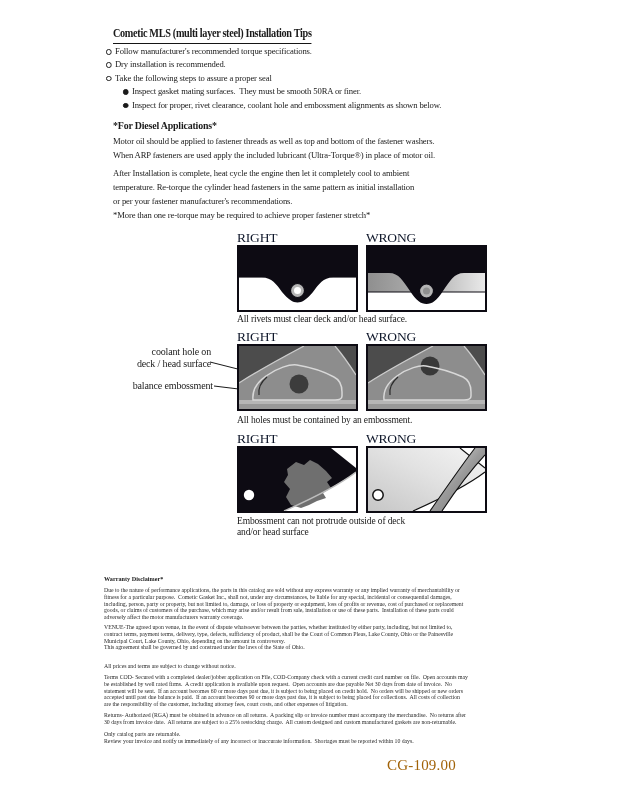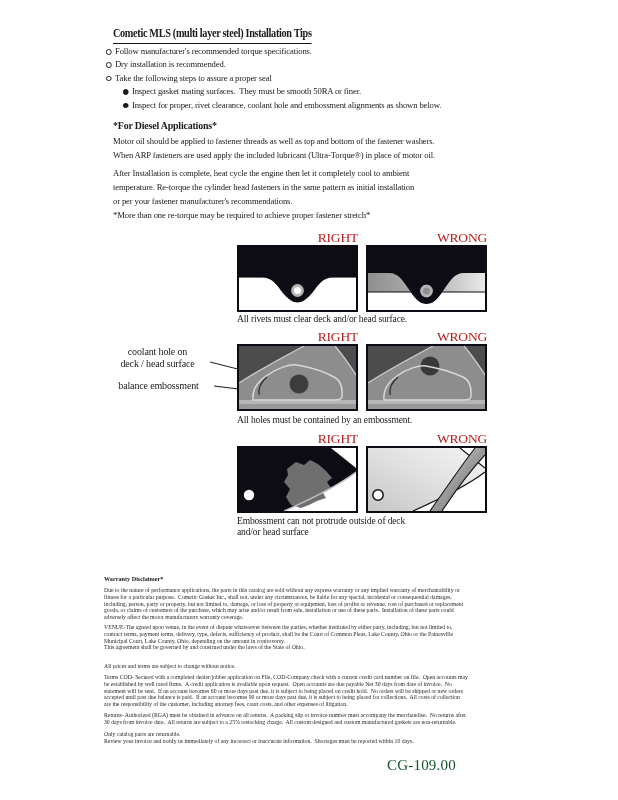--- a/index.html
+++ b/index.html
@@ -15,28 +15,28 @@
     transform:scaleX(.82);transform-origin:left top;
     border-bottom:1.5px solid #151515;padding-bottom:2px;display:inline-block;white-space:pre;
   }
   .body-txt{font-size:9.2px;letter-spacing:-.15px;line-height:14px;}
   .bullets{left:106px;top:45px;font-size:9.2px;letter-spacing:-.15px;line-height:13.4px;}
   .blt{display:flex;align-items:flex-start;white-space:pre;}
   .blt .mk{flex:0 0 auto;width:3.6px;height:3.6px;border:1px solid #1a1a1a;border-radius:50%;margin:4px 4px 0 0;background:#fff;}
   .blt.sub{padding-left:18px;}
   .blt.sub .mk{background:#1a1a1a;border-color:#1a1a1a;}
   .diesel-head{left:113px;top:119px;font-size:11px;font-weight:bold;letter-spacing:-.2px;transform:scaleX(.9);transform-origin:left top;white-space:pre;}
-  .fig-label{font-size:13.5px;letter-spacing:-.2px;width:121px;text-align:right;color:#b91c1c;}
+  .fig-label{font-size:13.5px;letter-spacing:-.2px;width:121px;text-align:left;color:#0f172a;}
   .panel{width:121px;height:67px;border:2px solid #0d0b13;box-sizing:border-box;background:#fff;}
   .panel svg{display:block;}
   .cap{font-size:10px;letter-spacing:-.15px;line-height:10.8px;transform:scaleX(.95);transform-origin:left top;white-space:pre;}
-  .annot{font-size:10px;letter-spacing:-.15px;line-height:11.5px;text-align:center;white-space:pre;}
+  .annot{font-size:10px;letter-spacing:-.15px;line-height:11.5px;text-align:right;white-space:pre;}
   .fine{font-size:5.8px;letter-spacing:-.03px;line-height:6.8px;white-space:pre;color:#2b2b2b;width:430px;}
   .fine-head{font-size:6.2px;font-weight:bold;letter-spacing:0;color:#222;white-space:pre;}
-  .code{font-size:15px;letter-spacing:.2px;color:#14532d;white-space:pre;text-align:center;}
+  .code{font-size:15px;letter-spacing:.2px;color:#a16207;white-space:pre;text-align:center;}
 </style>
 </head>
 <body>
 
 <div class="page">
 
   <div class="abs" style="left:113px;top:23px;">
     <span class="title">Cometic MLS (multi layer steel) Installation Tips</span>
   </div>
 

